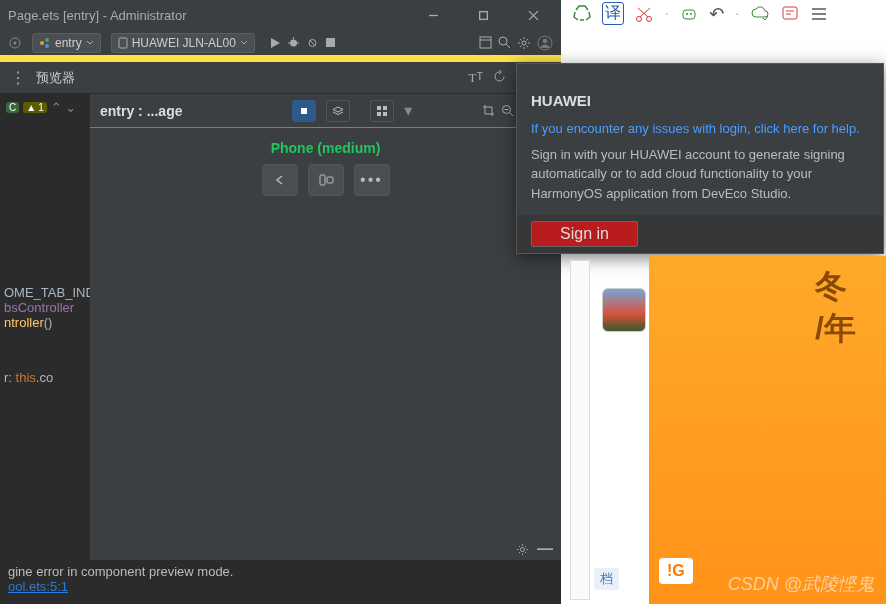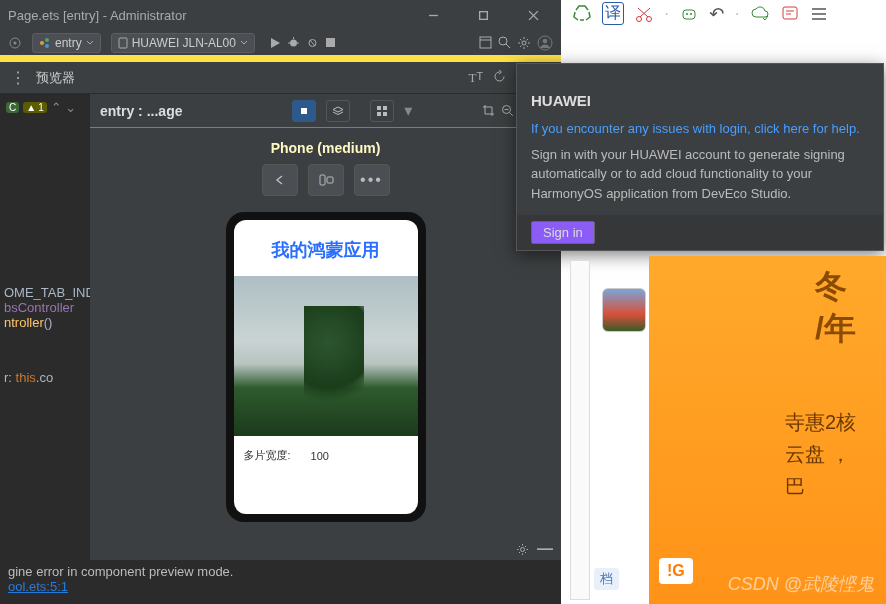--- a/index.html
+++ b/index.html
@@ -36,42 +36,42 @@
 .yellow { color: #ffc66d; }
 
 .preview { flex: 1; background: #3c3f41; display: flex; flex-direction: column; }
 .tabbar { height: 34px; display: flex; align-items: center; padding: 0 10px; gap: 10px; border-bottom: 1px solid #8b5cf6; }
 .tabbar-label { color: #ddd; font-size: 14px; font-weight: bold; }
 .square-btn { width: 24px; height: 22px; border: 1px solid #555; border-radius: 3px; display: inline-flex; align-items: center; justify-content: center; color: #bbb; font-size: 12px; }
 .square-btn.active { background: #2d5a8a; border-color: #2d5a8a; color: #fff; }
 .tabbar-right { margin-left: auto; display: flex; gap: 6px; }
 
 .canvas { flex: 1; display: flex; flex-direction: column; align-items: center; padding: 12px 0; background: #3c3f41; overflow: hidden; }
-.device-label { color: #fef9c3; font-size: 14px; font-weight: bold; margin-bottom: 8px; }
+.device-label { color: #22c55e; font-size: 14px; font-weight: bold; margin-bottom: 8px; }
 .ctl-row { display: flex; gap: 10px; margin-bottom: 16px; }
 .ctl-btn { width: 36px; height: 32px; background: #4b4f53; border: 1px solid #555; border-radius: 4px; display: flex; align-items: center; justify-content: center; color: #bbb; }
 
 .phone { width: 200px; height: 310px; background: #111; border-radius: 18px; padding: 8px; position: relative; }
 .phone-inner { width: 100%; height: 100%; background: #fff; border-radius: 12px; overflow: hidden; display: flex; flex-direction: column; }
 .app-title { color: #2a6fff; font-size: 18px; font-weight: bold; text-align: center; padding: 18px 0 14px; }
 .photo { height: 160px; background: linear-gradient(#aebfc4 0%,#c9d3d3 40%,#b7c4c0 55%,#2e5a2d 70%,#1c3a1c 100%); position: relative; }
 .photo::before { content:""; position:absolute; left:70px; top:30px; width:60px; height:120px; background: radial-gradient(circle at 40% 30%, #2d5530 0%, #1a3d1a 50%, transparent 65%); }
 .slider-row { display: flex; align-items: center; padding: 12px 10px 0; font-size: 11px; color: #333; gap: 20px; }
 
 .bottombar { height: 22px; background: #3c3f41; display: flex; justify-content: flex-end; align-items: center; padding: 0 8px; gap: 8px; }
 .console { background: #2b2b2b; color: #bbb; font-family: Consolas, monospace; font-size: 13px; padding: 4px 8px; height: 44px; }
 .console .link { color: #287bde; text-decoration: underline; }
 
 
 .popup { position: absolute; left: 516px; top: 63px; width: 368px; background: #3c3f41; border: 1px solid #555; box-shadow: 0 4px 16px rgba(0,0,0,.5); color: #bbb; font-size: 13px; }
 .popup h3 { color: #ddd; font-size: 15px; font-weight: bold; padding: 16px 14px 10px; margin-top: 12px; }
 .popup p { padding: 0 14px 6px; line-height: 1.5; }
 .popup a { color: #4a9eff; text-decoration: none; }
 .popup-footer { background: #353739; padding: 6px 14px; margin-top: 6px;}
-.signin { background: #8b5cf6; border: 1px solid #666; color: #ddd; padding: 3px 11px; border-radius: 2px; font-size: 13px; }
+.signin { background: #b91c1c; border: 1px solid #666; color: #ddd; padding: 3px 28px; border-radius: 2px; font-size: 16px; }
 
 
 .side-tb { position: absolute; left: 572px; top: 2px; display: flex; gap: 10px; align-items: center; }
 .ad-area { position: absolute; left: 649px; top: 256px; width: 237px; height: 348px; background: linear-gradient(#ffa92b,#ff9318); color: #fff; }
 .ad-text { position:absolute; right: 30px; top: 10px; font-size: 32px; font-weight: bold; color: #8a4a00; text-align:left; line-height:1.3;}
 .ad-text2 { position:absolute; right: 30px; top: 150px; font-size: 20px; color: #6a3800; text-align:left; line-height:1.6;}
 .wm { position: absolute; right: 12px; bottom: 8px; color: rgba(255,255,255,.55); font-size: 18px; font-style: italic; }
 .avatar-thumb { position:absolute; left: 602px; top: 288px; width:44px; height:44px; border-radius:6px; background: linear-gradient(#7aa5d8,#d8503a 60%,#3a5a2a); border:1px solid #ccc;}
 .left-panel { position:absolute; left:570px; top:260px; width:20px; height:340px; background:#fafafa; border:1px solid #ddd;}
 svg { display:block; }
@@ -291,30 +291,20 @@
               <svg width="16" height="14" viewBox="0 0 16 14">
                 <rect x="2" y="2" width="5" height="10" rx="1" stroke="#bbb" fill="none"></rect>
                 <rect x="9" y="4" width="6" height="6" rx="1" stroke="#bbb" fill="none"></rect>
               </svg>
             </div>
           <div class="ctl-btn">
               <span style="letter-spacing:2px">•••</span>
             </div>
         </div>
 
-        <div class="phone">
-          <div class="phone-inner">
-            <div class="app-title">我的鸿蒙应用</div>
-            <div class="photo"></div>
-            <div class="slider-row">
-              <span>多片宽度:</span>
-              <span>100</span>
-            </div>
-          </div>
-        </div>
       </div>
 
       <div class="bottombar">
         <span class="icon-btn">
             <svg width="13" height="13" viewBox="0 0 13 13">
               <circle cx="6.5" cy="6.5" r="2" stroke="#aaa" fill="none"></circle>
               <path d="M6.5 1v1.5M6.5 10.5V12M1 6.5h1.5M10.5 6.5H12M3 3l1 1M9 9l1 1M10 3l-1 1M4 9l-1 1" stroke="#aaa"></path>
             </svg>
           </span>
         <span class="icon-btn" style="font-weight:bold;font-size:16px">—</span>
@@ -384,21 +374,16 @@
   </div>
 </div>
 
 <div class="left-panel"></div>
 <div class="avatar-thumb"></div>
 <div class="ad-area">
   <div class="ad-text">
     <div>冬</div>
     <div>/年</div>
   </div>
-  <div class="ad-text2">
-    <div>寺惠2核</div>
-    <div>云盘 ，</div>
-    <div>巴</div>
-  </div>
   <div style="position:absolute;left:10px;bottom:20px;background:#fff;color:#ff7a00;font-weight:bold;padding:4px 8px;border-radius:4px">!G</div>
 </div>
 <div style="position:absolute;left:594px;top:568px;background:#e8f0fa;color:#4a7ab8;font-size:13px;padding:2px 6px;border-radius:3px">档</div>
 <div class="wm">CSDN @武陵悭鬼</div>
 
 </body></html>

